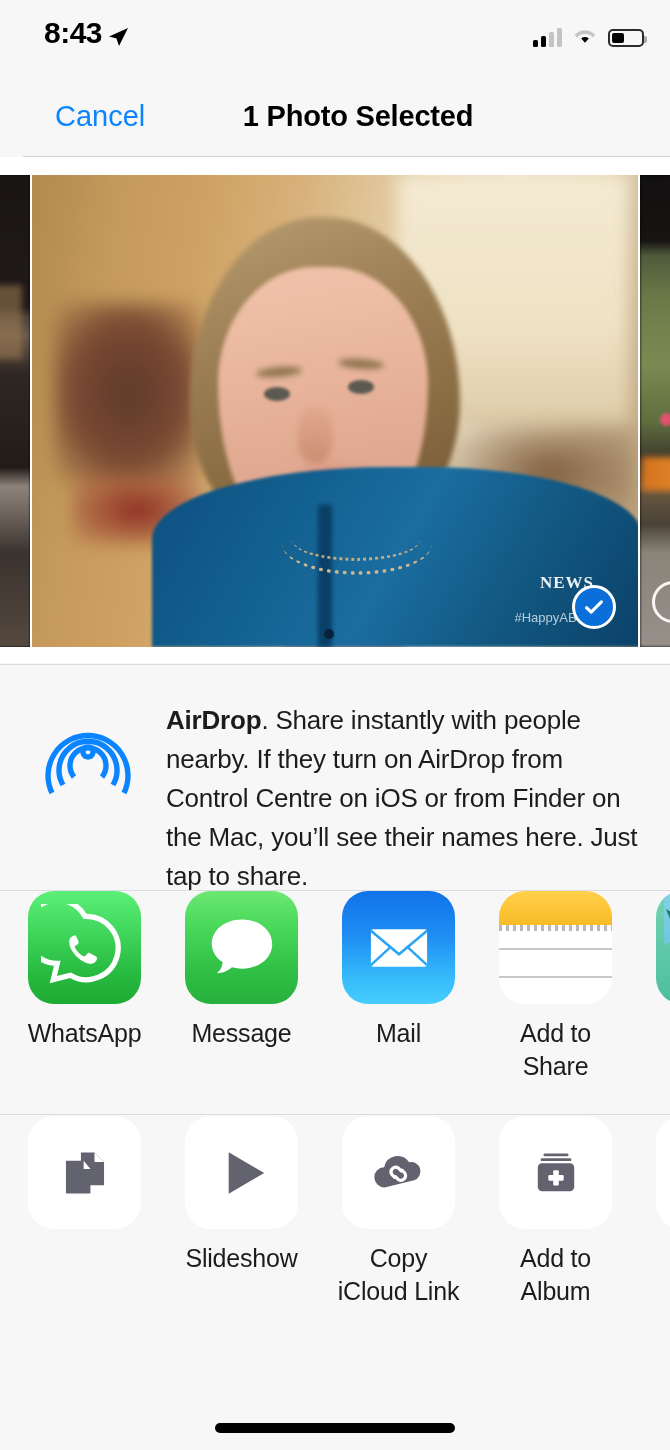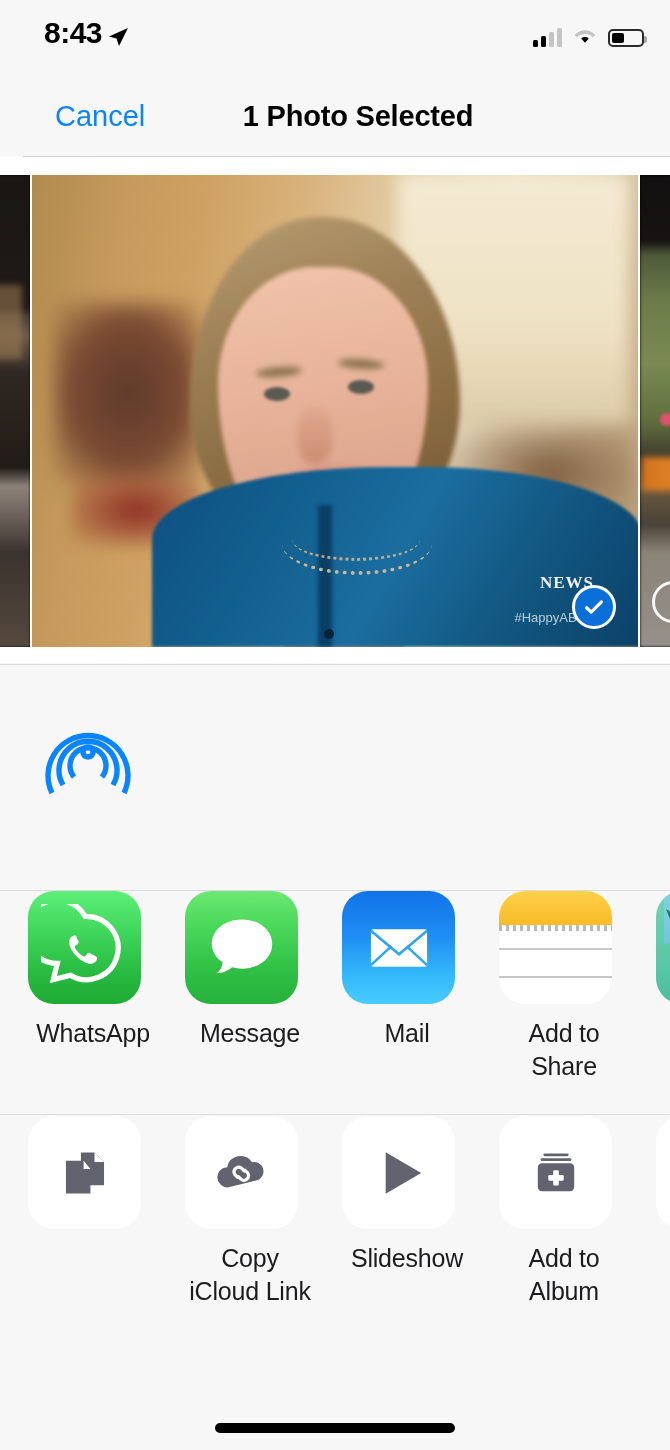--- a/index.html
+++ b/index.html
@@ -437,21 +437,21 @@
     left: 0; top: 0;
     display: flex;
     align-items: flex-start;
     padding-left: 28px;
     gap: 44px;
   }
   .cell {
     width: 113px;
     display: flex;
     flex-direction: column;
-    align-items: flex-start;
+    align-items: center;
     flex: 0 0 auto;
   }
   .tile {
     width: 113px;
     height: 113px;
     border-radius: 26px;
     position: relative;
     overflow: hidden;
     flex: 0 0 auto;
   }
@@ -616,20 +616,21 @@
     <div class="ad-icon">
       <svg viewBox="0 0 104 104" width="104" height="104">
         <g fill="none" stroke="#0a84ff" stroke-width="5.4" stroke-linecap="butt">
           <path d="M52 52 a5 5 0 1 1 0.01 0"></path>
           <path d="M38 72 A18 18 0 1 1 66 72"></path>
           <path d="M27 80 A29 29 0 1 1 77 80"></path>
           <path d="M16 88 A40 40 0 1 1 88 88"></path>
         </g>
       </svg>
     </div>
+    <div class="ad-text"><b>AirDrop</b><span>. Share instantly with people nearby. If they turn on AirDrop from Control Centre on iOS or from Finder on the Mac, you’ll see their names here. Just tap to share.</span></div>
   </div>
 
   <div class="row-apps">
     <div class="cells">
 
       <div class="cell">
         <div class="tile tile-whatsapp">
           <div class="glyph">
             <svg viewBox="0 0 100 100" width="88" height="88">
               <path d="M50 14 a36 36 0 1 0 -31.5 53.4 L14 86 l19.4 -5 A36 36 0 1 0 50 14 Z" fill="none" stroke="#ffffff" stroke-width="6"></path>
@@ -692,51 +693,51 @@
         <div class="tile tile-white">
           <div class="glyph">
             <svg viewBox="0 0 100 100" width="68" height="68">
               <path d="M44 20 h20 l14 14 v34 h-34 Z" fill="#636370"></path>
               <path d="M64 20 v14 h14 Z" fill="#ffffff"></path>
               <path d="M22 32 h26 v12 h10 v36 h-36 Z" fill="#636370"></path>
               <path d="M48 32 v12 h10 Z" fill="#ffffff"></path>
             </svg>
           </div>
         </div>
+      </div>
+
+      <div class="cell">
+        <div class="tile tile-white">
+          <div class="glyph">
+            <svg viewBox="0 0 100 100" width="74" height="74">
+              <path d="M32 22 L80 50 L32 78 Z" fill="#636370"></path>
+            </svg>
+          </div>
+        </div>
+        <div class="cell-label">Slideshow</div>
       </div>
 
       <div class="cell">
         <div class="tile tile-white">
           <div class="glyph">
             <svg viewBox="0 0 100 100" width="72" height="72">
               <path d="M30 70 a14 14 0 0 1 -0.6 -28 A19 19 0 0 1 64 35 a13 13 0 0 1 7 25 Z" fill="#636370"></path>
               <g fill="none" stroke="#ffffff" stroke-width="4.4" stroke-linecap="round">
                 <path d="M44 56 l-4 -4 a6.5 6.5 0 0 1 9 -9 l4 4"></path>
                 <path d="M54 46 l4 4 a6.5 6.5 0 0 1 -9 9 l-4 -4"></path>
               </g>
             </svg>
           </div>
         </div>
         <div class="cell-label">Copy iCloud Link</div>
       </div>
 
       <div class="cell">
         <div class="tile tile-white">
           <div class="glyph">
-            <svg viewBox="0 0 100 100" width="74" height="74">
-              <path d="M32 22 L80 50 L32 78 Z" fill="#636370"></path>
-            </svg>
-          </div>
-        </div>
-        <div class="cell-label">Slideshow</div>
-      </div>
-
-      <div class="cell">
-        <div class="tile tile-white">
-          <div class="glyph">
             <svg viewBox="0 0 100 100" width="70" height="70">
               <rect x="32" y="22" width="36" height="4" rx="2" fill="#636370"></rect>
               <rect x="28" y="29" width="44" height="4" rx="2" fill="#636370"></rect>
               <rect x="24" y="36" width="52" height="40" rx="6" fill="#636370"></rect>
               <rect x="46" y="46" width="8" height="22" rx="1.6" fill="#ffffff"></rect>
               <rect x="39" y="53" width="22" height="8" rx="1.6" fill="#ffffff"></rect>
             </svg>
           </div>
         </div>
         <div class="cell-label">Add to Album</div>

